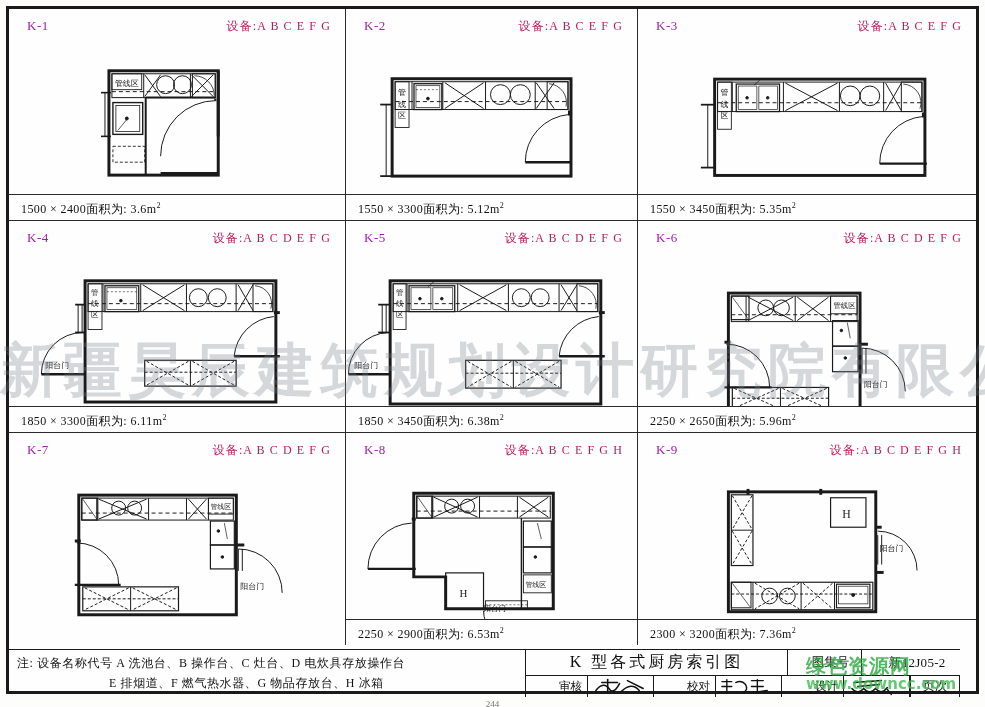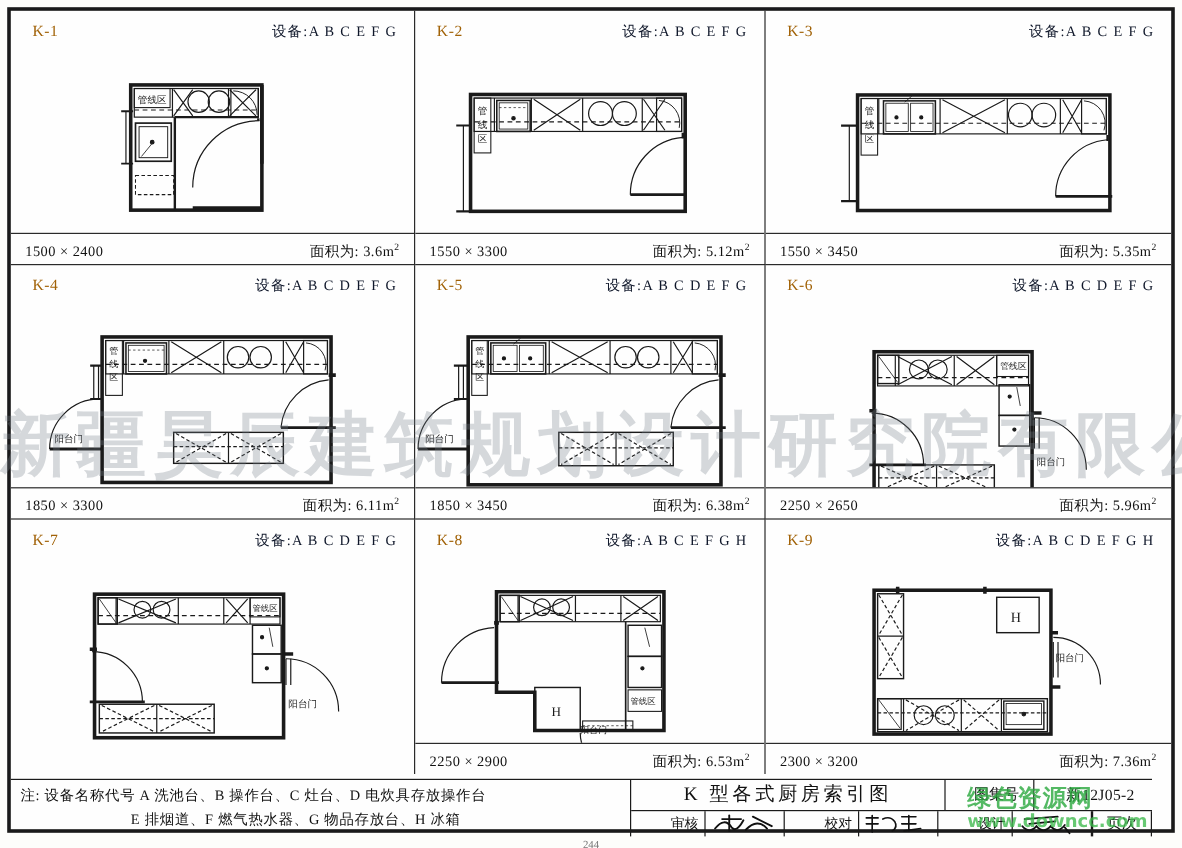--- a/index.html
+++ b/index.html
@@ -56,30 +56,30 @@
     top: 6px; left: 0; right: 0;
     height: 22px;
     display: flex;
     align-items: center;
     justify-content: space-between;
     padding: 0 14px 0 18px;
     box-sizing: border-box;
     font-size: 12.5px;
     letter-spacing: 0.5px;
   }
-  .cell-code { font-size: 13px; color: #a16207; }
-  .cell-equip { font-size: 12px; color: #0f172a; letter-spacing: 1.1px; }
+  .cell-code { font-size: 13px; color: #a21caf; }
+  .cell-equip { font-size: 12px; color: #be185d; letter-spacing: 1.1px; }
   .cell-foot {
     position: absolute;
     left: 0; right: 0; bottom: 0;
     height: 26px;
     border-top: 1.4px solid #2a2a2a;
     display: flex;
     align-items: center;
-    justify-content: space-between;
+    justify-content: flex-start;
     padding: 4px 12px 0 12px;
     box-sizing: border-box;
     font-size: 12px;
   }
   .cell-dim { letter-spacing: 0.4px; }
   .cell-area { letter-spacing: 0.4px; }
   .cell-area sup { font-size: 8px; }
   .plan-wrap {
     position: absolute;
     left: 0; right: 0;

